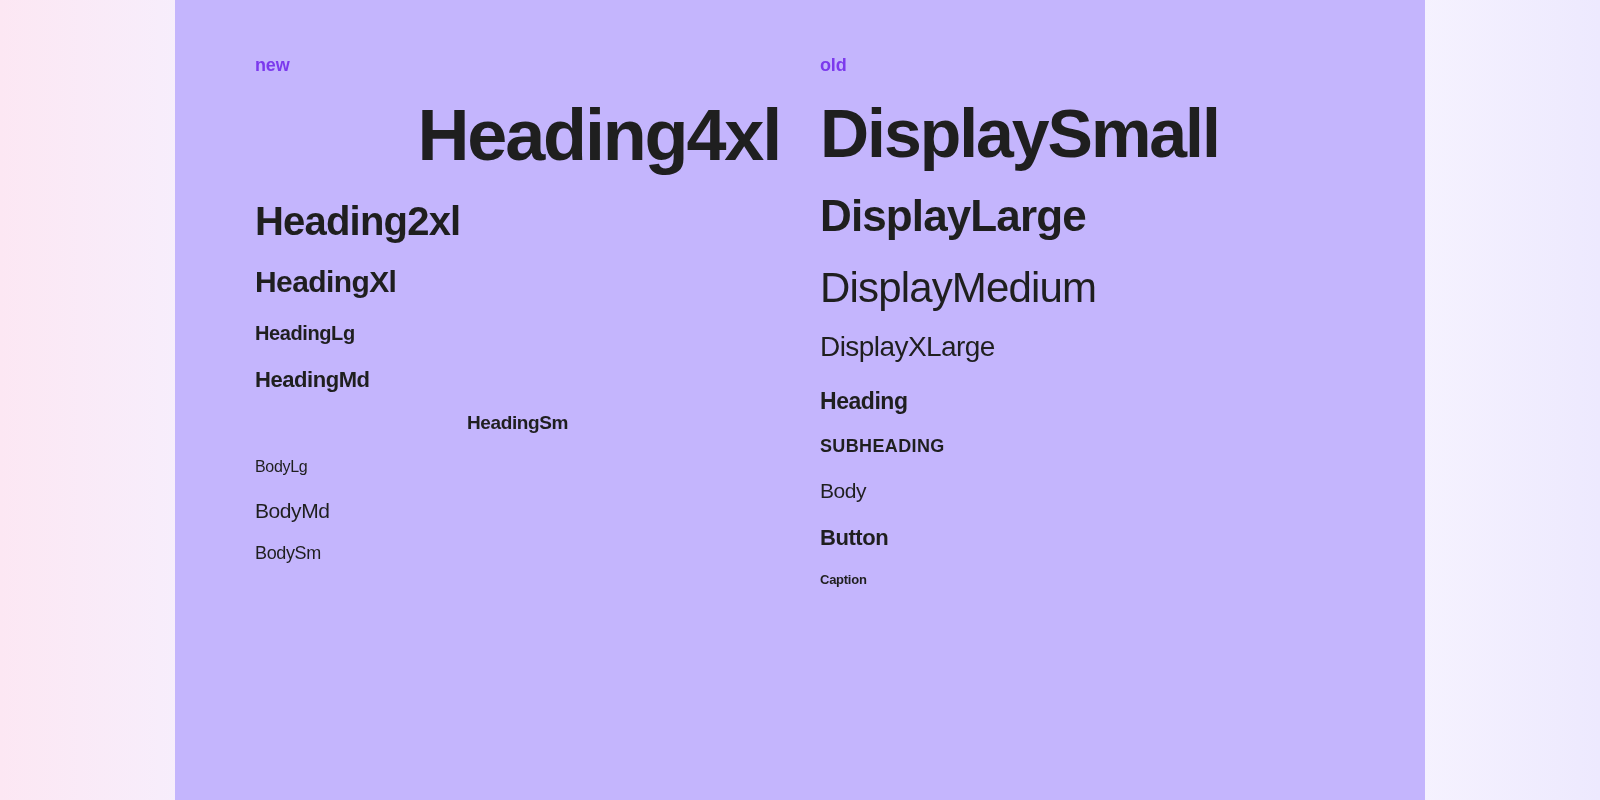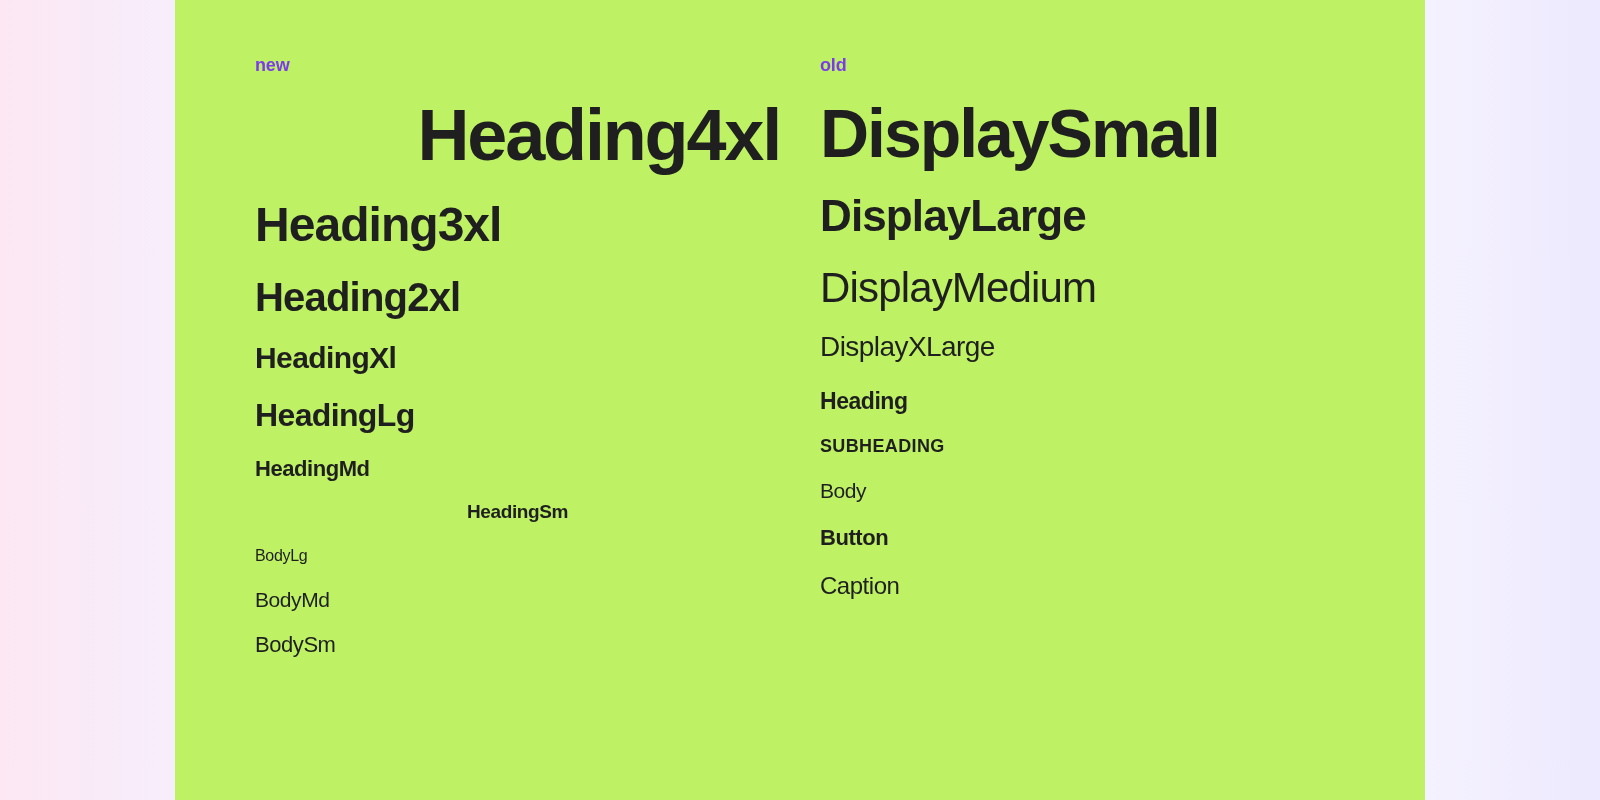--- a/index.html
+++ b/index.html
@@ -9,21 +9,21 @@
     }
     body {
       font-family: -apple-system, BlinkMacSystemFont, "Segoe UI", "Helvetica Neue", Arial, sans-serif;
       background: linear-gradient(to right, #fce7f3 0%, #f5f0ff 15%, #f8f5ff 85%, #ede9fe 100%);
       width: 1600px;
       height: 800px;
       overflow: hidden;
       position: relative;
     }
     .card {
-      background: #bef264;
+      background: #c4b5fd;
       position: absolute;
       left: 175px;
       right: 175px;
       top: 0;
       bottom: 0;
       padding: 55px 80px 0 80px;
       display: flex;
       gap: 40px;
     }
     .column {
@@ -41,45 +41,44 @@
     .type-item {
       color: #1f1f1f;
       letter-spacing: -0.02em;
       line-height: 1.05;
     }
     
     .n0 { font-size: 72px; font-weight: 700; margin-bottom: 26px; letter-spacing: -0.03em; text-align: right; }
     .n1 { font-size: 48px; font-weight: 700; margin-bottom: 26px; letter-spacing: -0.02em; }
     .n2 { font-size: 40px; font-weight: 700; margin-bottom: 24px; letter-spacing: -0.02em; }
     .n3 { font-size: 30px; font-weight: 700; margin-bottom: 26px; }
-    .n4 { font-size: 32px; font-weight: 700; margin-bottom: 24px; }
+    .n4 { font-size: 20px; font-weight: 700; margin-bottom: 24px; }
     .n5 { font-size: 22px; font-weight: 700; margin-bottom: 22px; }
     .n6 { font-size: 19px; font-weight: 700; margin-bottom: 26px; text-align: center; }
     .n7 { font-size: 16px; font-weight: 400; margin-bottom: 24px; }
     .n8 { font-size: 21px; font-weight: 400; margin-bottom: 22px; }
-    .n9 { font-size: 22px; font-weight: 400; margin-bottom: 20px; }
+    .n9 { font-size: 18px; font-weight: 400; margin-bottom: 20px; }
     
     .o0 { font-size: 68px; font-weight: 700; margin-bottom: 24px; letter-spacing: -0.03em; }
     .o1 { font-size: 44px; font-weight: 700; margin-bottom: 26px; letter-spacing: -0.02em; }
     .o2 { font-size: 42px; font-weight: 400; margin-bottom: 22px; letter-spacing: -0.02em; }
     .o3 { font-size: 28px; font-weight: 400; margin-bottom: 28px; }
     .o4 { font-size: 23px; font-weight: 700; margin-bottom: 24px; }
     .o5 { font-size: 18px; font-weight: 600; margin-bottom: 24px; letter-spacing: 0.02em; }
     .o6 { font-size: 21px; font-weight: 400; margin-bottom: 24px; }
     .o7 { font-size: 22px; font-weight: 700; margin-bottom: 24px; }
-    .o8 { font-size: 24px; font-weight: 400; margin-bottom: 23px; }
+    .o8 { font-size: 13px; font-weight: 700; margin-bottom: 23px; }
   </style>
 </head>
 <body>
 
 <div class="card">
   <div class="column">
     <div class="col-label">new</div>
     <div class="type-item n0">Heading4xl</div>
-    <div class="type-item n1">Heading3xl</div>
     <div class="type-item n2">Heading2xl</div>
     <div class="type-item n3">HeadingXl</div>
     <div class="type-item n4">HeadingLg</div>
     <div class="type-item n5">HeadingMd</div>
     <div class="type-item n6">HeadingSm</div>
     <div class="type-item n7">BodyLg</div>
     <div class="type-item n8">BodyMd</div>
     <div class="type-item n9">BodySm</div>
   </div>
   <div class="column">

